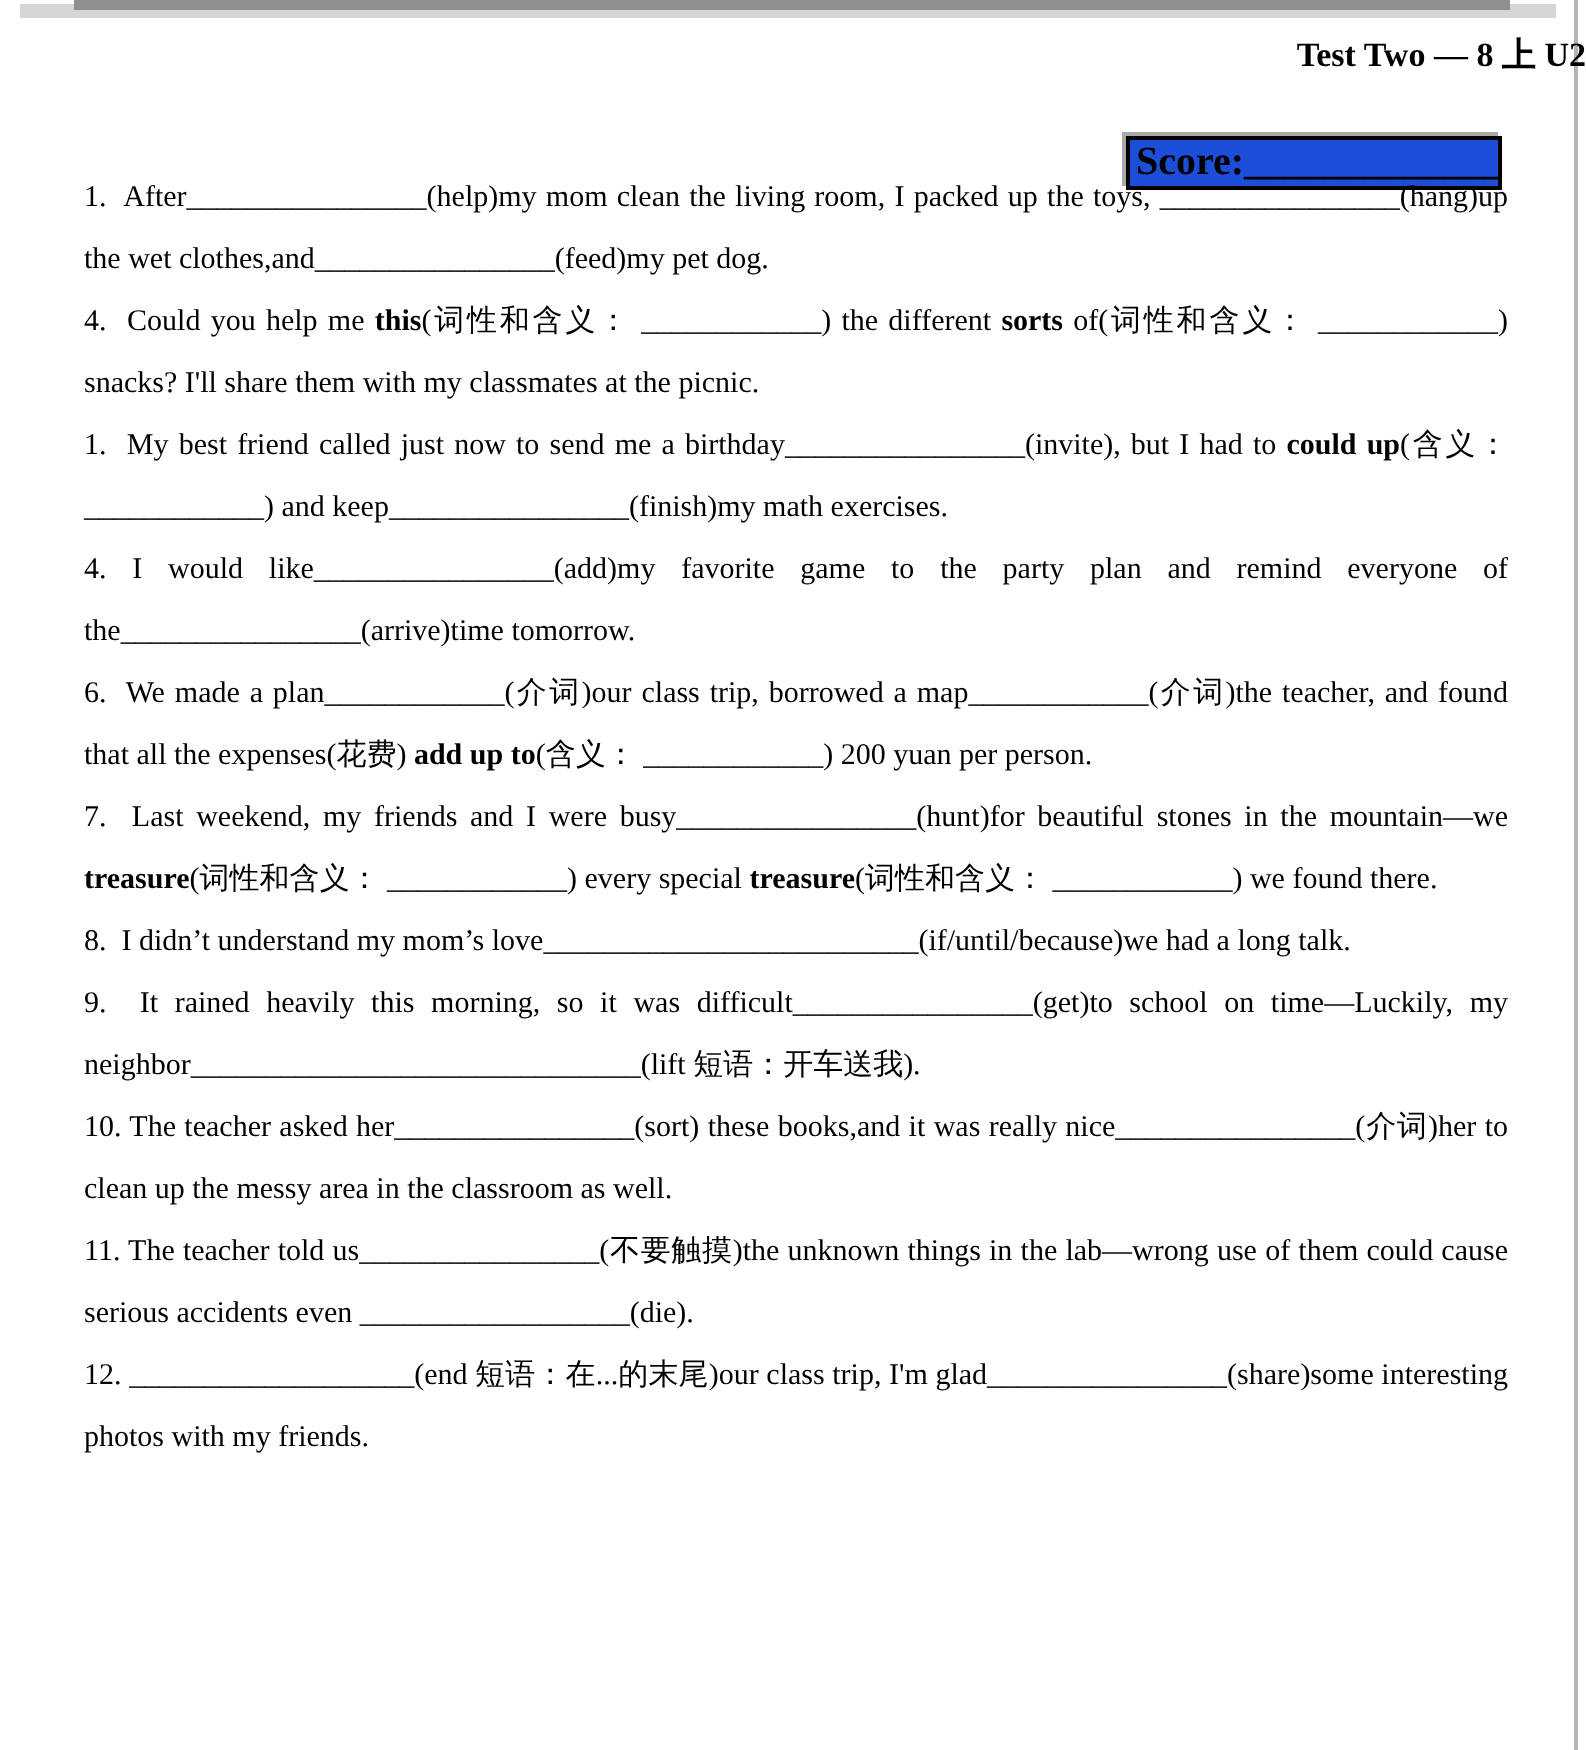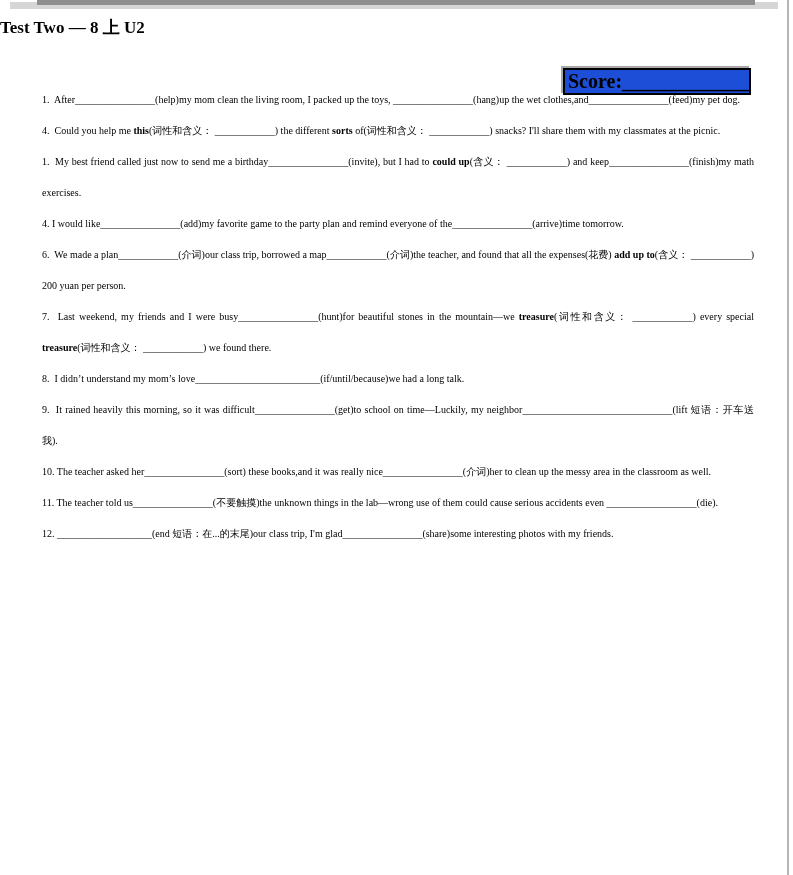--- a/index.html
+++ b/index.html
@@ -6,31 +6,31 @@
   body{
     width:793px;height:875px;position:relative;overflow:hidden;
     background:#ffffff;color:#000;
     font-family:"Liberation Serif","DejaVu Serif",serif;
   }
   .top-shadow-light{position:absolute;left:10px;top:2px;width:768px;height:7px;background:#d6d6d6;}
   .top-shadow-dark{position:absolute;left:37px;top:0;width:718px;height:5px;background:#8f8f8f;}
   .right-edge{position:absolute;left:787px;top:0;width:2px;height:875px;background:#b5b5b5;}
   .title{
     position:absolute;top:16px;left:0;width:100%;margin:0;
-    text-align:left;font-size:17px;font-weight:bold;
+    text-align:right;font-size:17px;font-weight:bold;
   }
   .score-box{
     position:absolute;left:563px;top:68px;width:181px;height:23px;
     border:2px solid #000;box-shadow:-2px -2px 0 #a8a8a8;
     background:#1d4ed8;font-weight:bold;font-size:20px;line-height:23px;
     padding-left:3px;white-space:nowrap;overflow:hidden;
   }
   .questions{
     position:absolute;left:42px;top:84px;width:712px;
-    font-size:10px;line-height:31px;
+    font-size:15px;line-height:31px;
   }
   .questions p{
     margin:0;text-align:justify;white-space:pre-wrap;
     word-break:normal;
   }
   .bold{font-weight:bold;}
 </style>
 </head>
 <body>
 

